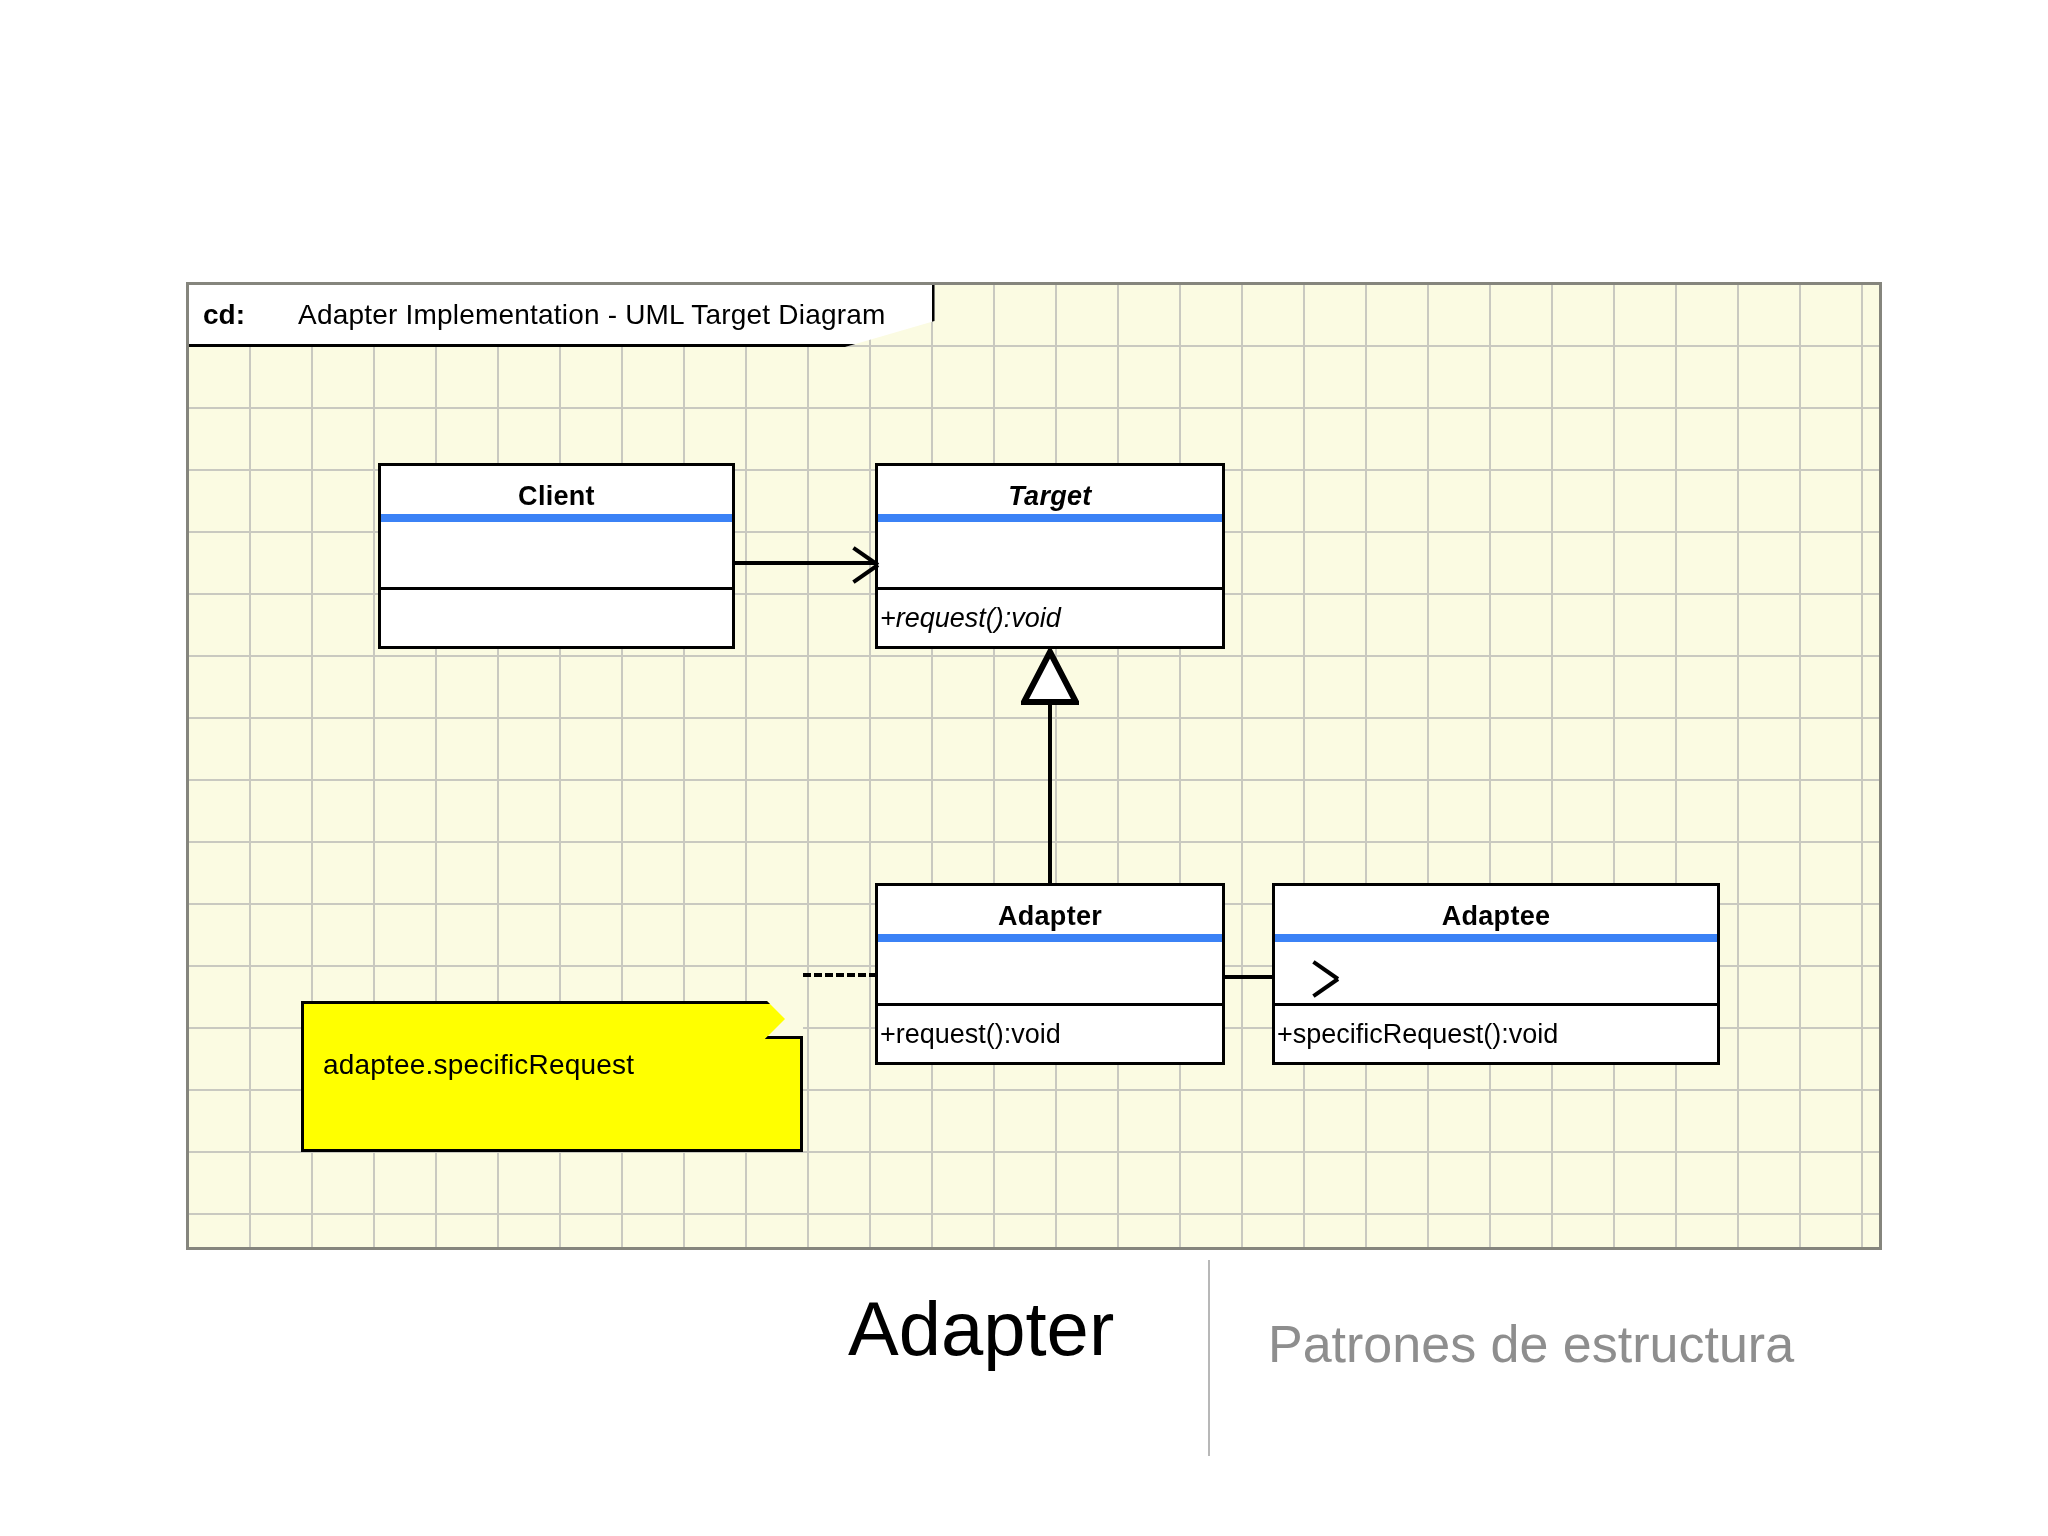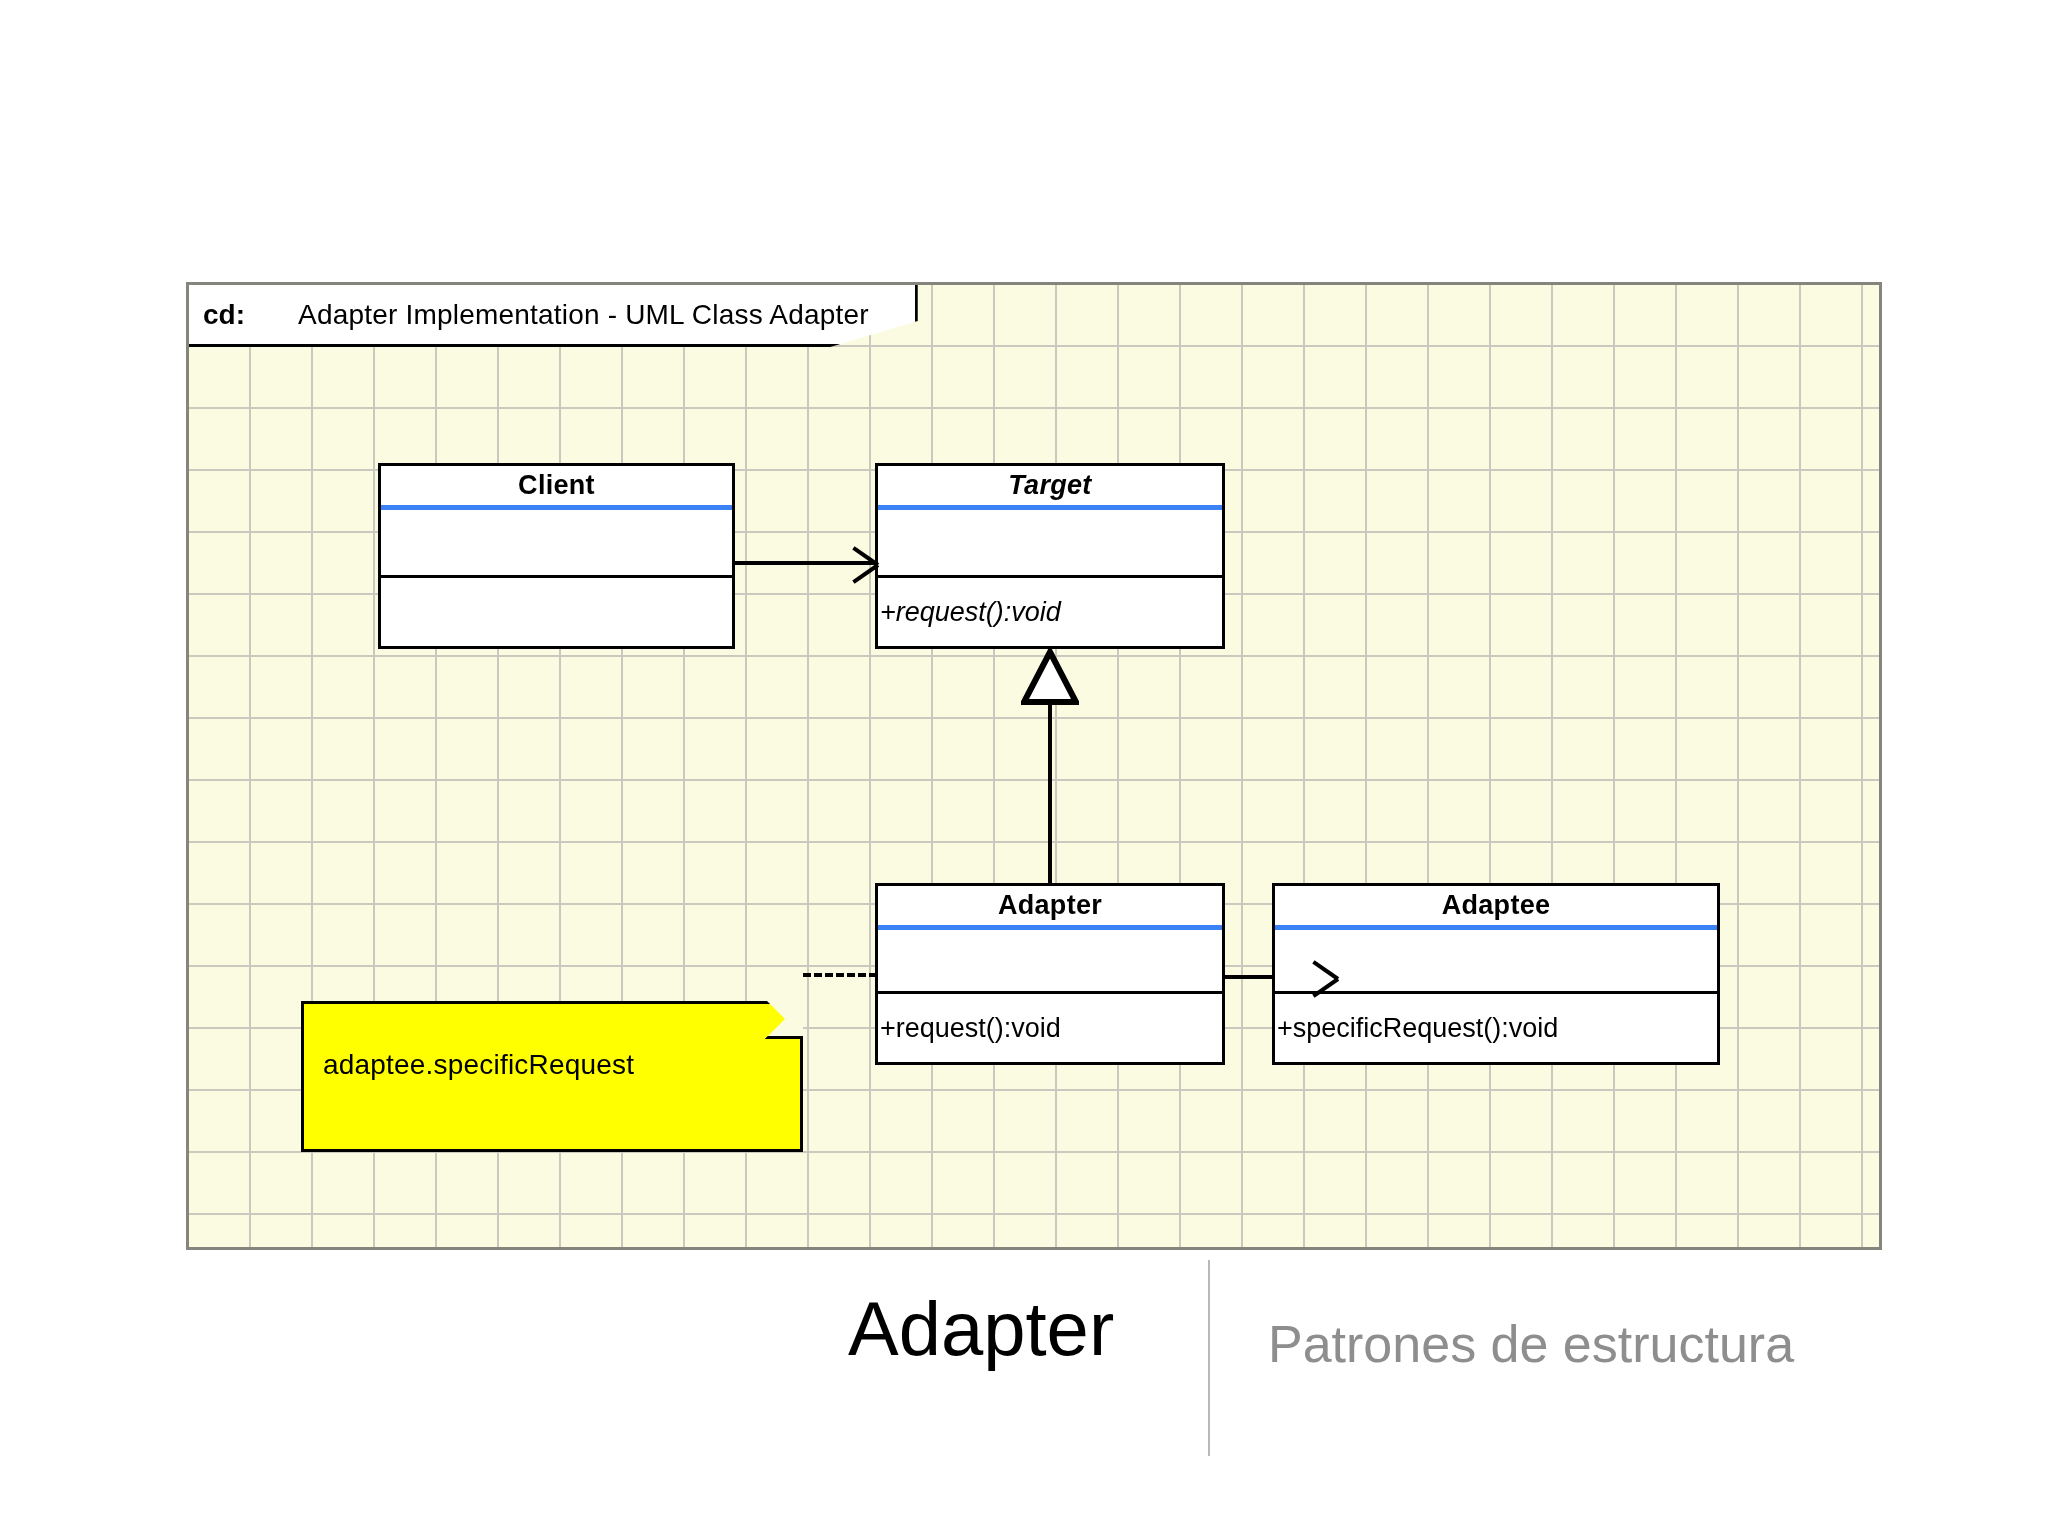--- a/index.html
+++ b/index.html
@@ -80,25 +80,26 @@
     border: 3px solid #000;
     z-index: 4;
     display: flex;
     flex-direction: column;
   }
   .uml-class .cmp-name {
     height: 44px;
     display: flex;
     align-items: center;
     justify-content: center;
-    border-bottom: 5px solid #3b82f6;
+    border-bottom: 8px solid #3b82f6;
     font-size: 27px;
     font-weight: bold;
     color: #000;
     letter-spacing: 0.3px;
+    margin-top: 12px;
   }
   .uml-class.abstract .cmp-name { font-style: italic; }
   .uml-class .cmp-attrs {
     border-bottom: 3px solid #000;
   }
   .uml-class .cmp-ops {
     display: flex;
     align-items: center;
     padding-left: 2px;
     font-size: 27px;
@@ -262,21 +263,21 @@
 <body>
 
 <div id="stage">
 
   <div id="uml-canvas">
 
     <div id="grid"></div>
 
     <div id="frame-tab">
       <span class="tab-kind">cd:</span>
-      <span class="tab-title">Adapter Implementation - UML Class Adapter</span>
+      <span class="tab-title">Adapter Implementation - UML Target Diagram</span>
     </div>
 
     <div class="conn-line" id="assoc-client-target-line"></div>
     <div class="arrow-open" id="arrowhead-client-target">
       <span class="barb up"></span>
         <span class="barb down"></span>
     </div>
 
     <div class="conn-line" id="assoc-adapter-adaptee-line"></div>
     <div class="arrow-open" id="arrowhead-adapter-adaptee">

